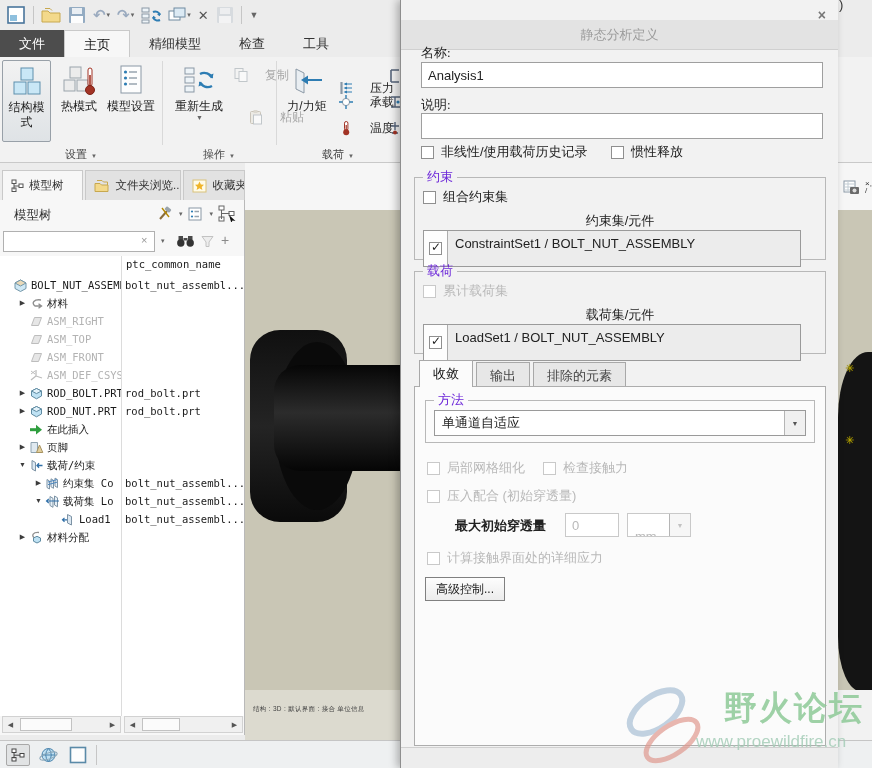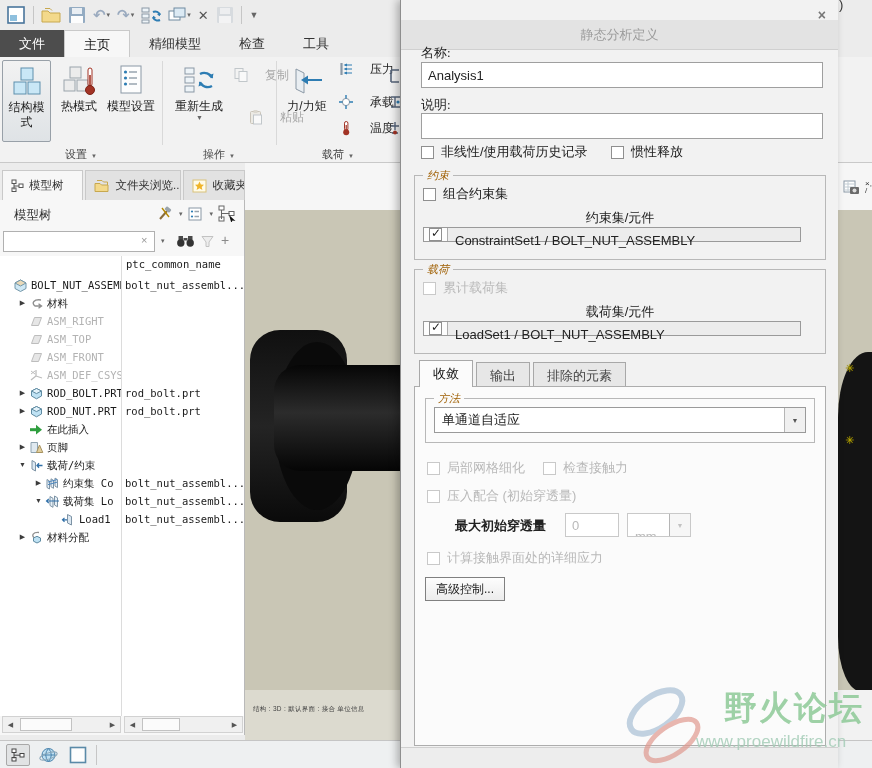--- a/index.html
+++ b/index.html
@@ -86,23 +86,23 @@
                text-align:center; line-height:30px; font-size:13px; color:#9b9b9b;margin-top:20px; }
   .dlg-close { position:absolute; right:12px; top:0; line-height:30px; font-size:14px; color:#777; font-weight:bold; }
   .dlg-label { position:absolute; font-size:13px; color:#222;font-family:Liberation Serif, serif; }
   .dlg-input { position:absolute; height:26px; border:1px solid #9f9f9f; background:#fff; font-size:13px; padding:0 6px; font-family:inherit; color:#222; }
   .cb { display:inline-block; width:13px; height:13px; background:#fff; border:1px solid #8f8f8f; vertical-align:-2px; position:relative; flex:0 0 13px; }
   .cb.checked::after { content:"✓"; position:absolute; left:1px; top:-3px; font-size:12px; font-weight:bold; color:#1c1c1c; }
   .cb.disabled { border-color:#c9c9c9; }
   .cb-row { position:absolute; display:flex; align-items:center; gap:7px; font-size:13px; color:#222; white-space:nowrap; }
   .cb-row.disabled { color:#b9b9b9; }
   fieldset { position:absolute; border:1px solid #b8b8b8; background:transparent; }
-  legend { font-size:11px; color:#a16207; padding:0 4px; margin-left:8px;font-style:italic; }
+  legend { font-size:13px; color:#6d28d9; padding:0 4px; margin-left:8px; }
   .set-header { position:absolute; width:100%; text-align:center; font-size:13px; color:#222; }
-  .set-list { position:absolute; left:8px; right:24px; height:15px; border:1px solid #9a9a9a; background:#ececec; display:flex; align-items:stretch;justify-content:flex-end; }
+  .set-list { position:absolute; left:8px; right:24px; height:37px; border:1px solid #9a9a9a; background:#ececec; display:flex; align-items:stretch;justify-content:flex-end; }
   .set-cell { flex:0 0 24px; border-right:1px solid #adadad; background:#fdfdfd; display:flex; align-items:center; justify-content:center; }
   .set-text { flex:1; line-height:25px; padding-left:7px; font-size:13px; color:#222; }
   .dtabs { position:absolute; left:18px; top:360px; display:flex; align-items:flex-end; }
   .dtab { height:25px; line-height:25px; padding:0 13px; font-size:13px; border:1px solid #a8a8a8; border-bottom:none; background:#e7e7e7; color:#444; margin-right:3px; }
   .dtab.active { background:#fbfbfb; color:#111; height:27px; position:relative; z-index:3; }
   .dlg-box { position:absolute; left:13px; top:386px; width:412px; height:360px; border:1px solid #adadad; background:#fbfbfb; z-index:2; }
   .dd { position:absolute; height:26px; border:1px solid #9a9a9a; background:#fff; display:flex; align-items:stretch; }
   .dd-val { flex:1; line-height:24px; padding-left:7px; font-size:13px; color:#222; overflow:hidden; white-space:nowrap; }
   .dd-btn { flex:0 0 21px; border-left:1px solid #b5b5b5; background:#f0f0f0; display:flex; align-items:center; justify-content:center; font-size:7px; color:#555; }
   .dd.disabled { border-color:#c9c9c9; }
@@ -266,21 +266,21 @@
     <div class="rbig" style="left:281px; width:52px;">
       <div class="ric">
           <svg width="34" height="34">
             <path d="M6 6 L14 10 L14 30 L6 26 Z" fill="#e9eef2" stroke="#8a98a5"></path>
             <path d="M32 17 H13" stroke="#2e7db3" stroke-width="2"></path>
             <path d="M18 12.5 L11 17 L18 21.5 Z" fill="#2e7db3"></path>
           </svg>
         </div>
       <div class="rlabel">力/力矩</div>
     </div>
-    <div class="rsm" style="left:338px; top:1px;font-family:Liberation Serif, serif;">
+    <div class="rsm" style="left:338px; top:20px;font-family:Liberation Serif, serif;">
       <span>
           <svg width="16" height="16">
             <path d="M3.5 2 v12" stroke="#8a98a5" stroke-width="2.2"></path>
             <path d="M14 4 H7 M14 8 H7 M14 12 H7" stroke="#2e7db3"></path>
             <path d="M9 2.5 L5.5 4 L9 5.5 Z M9 6.5 L5.5 8 L9 9.5 Z M9 10.5 L5.5 12 L9 13.5 Z" fill="#2e7db3"></path>
           </svg>
         </span>
       <span>压力</span>
     </div>
     <div class="rsm" style="left:338px; top:34px;">

